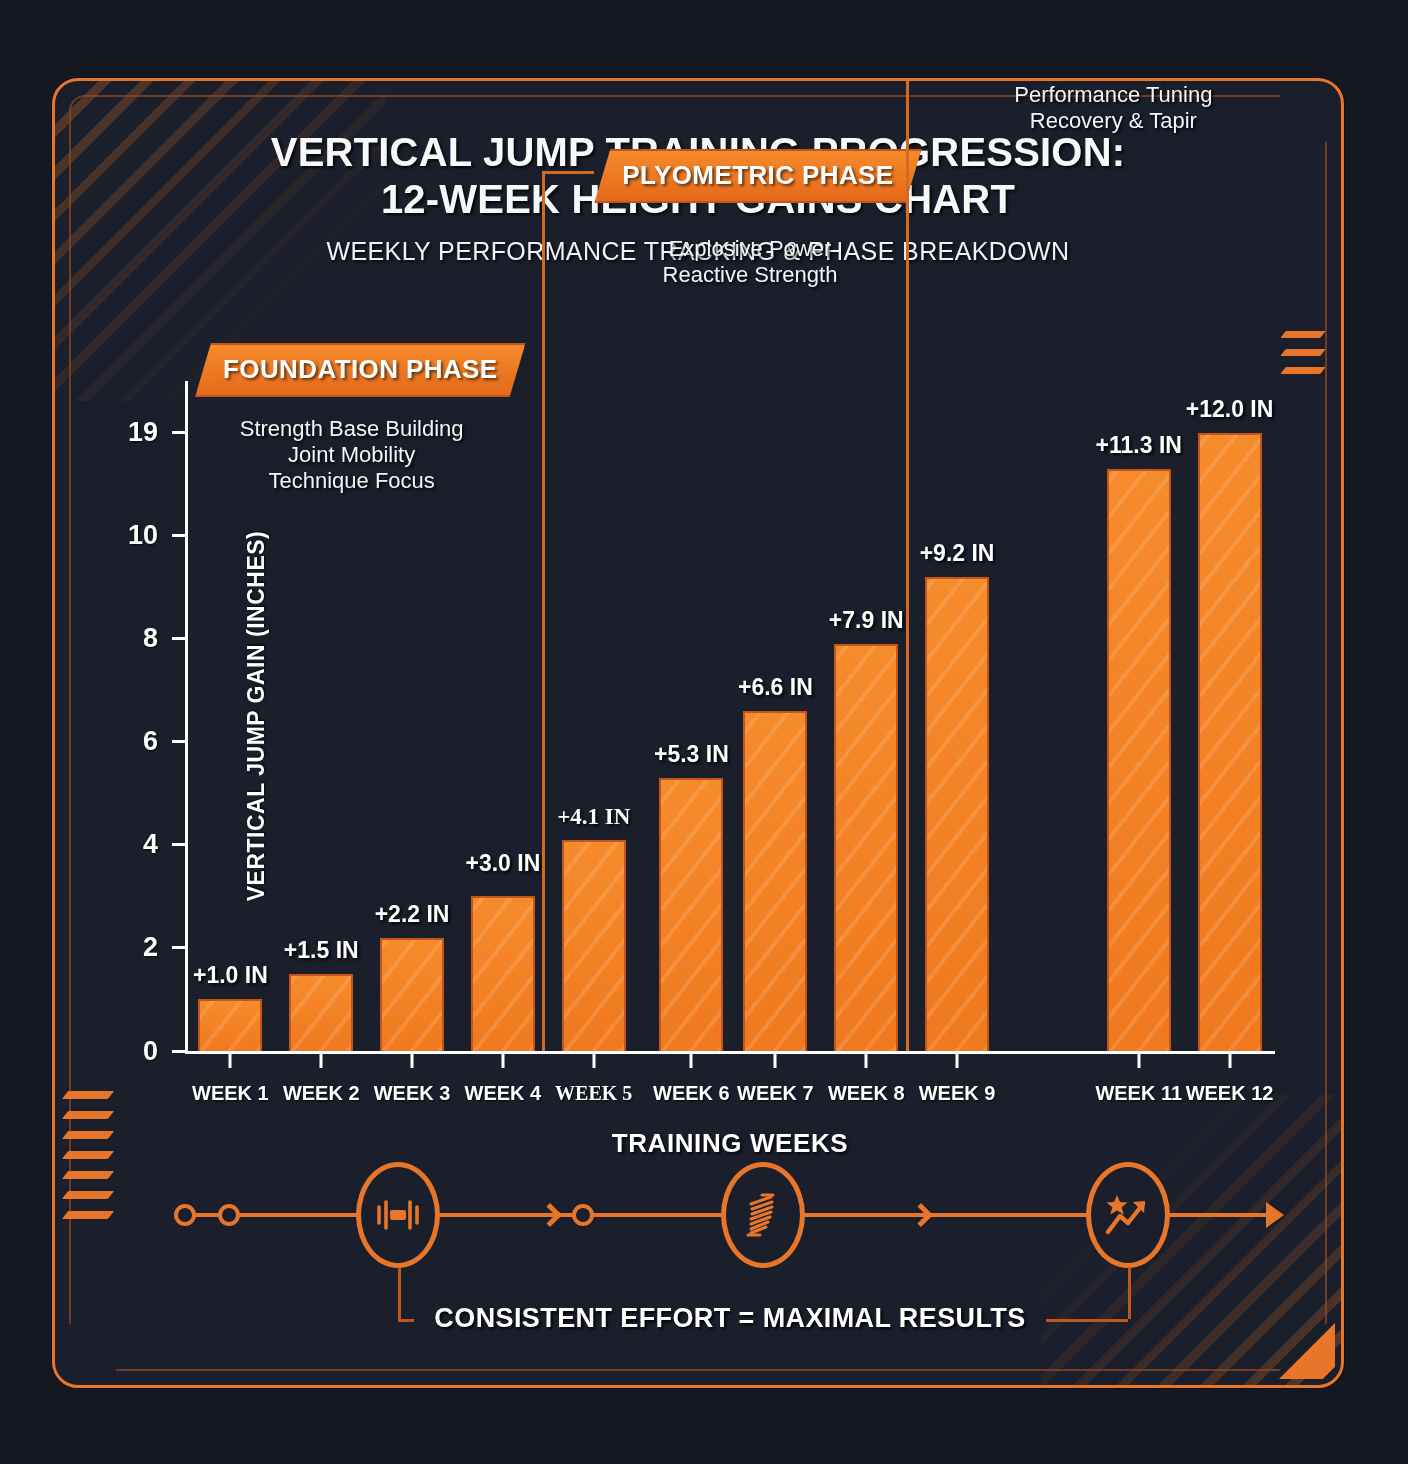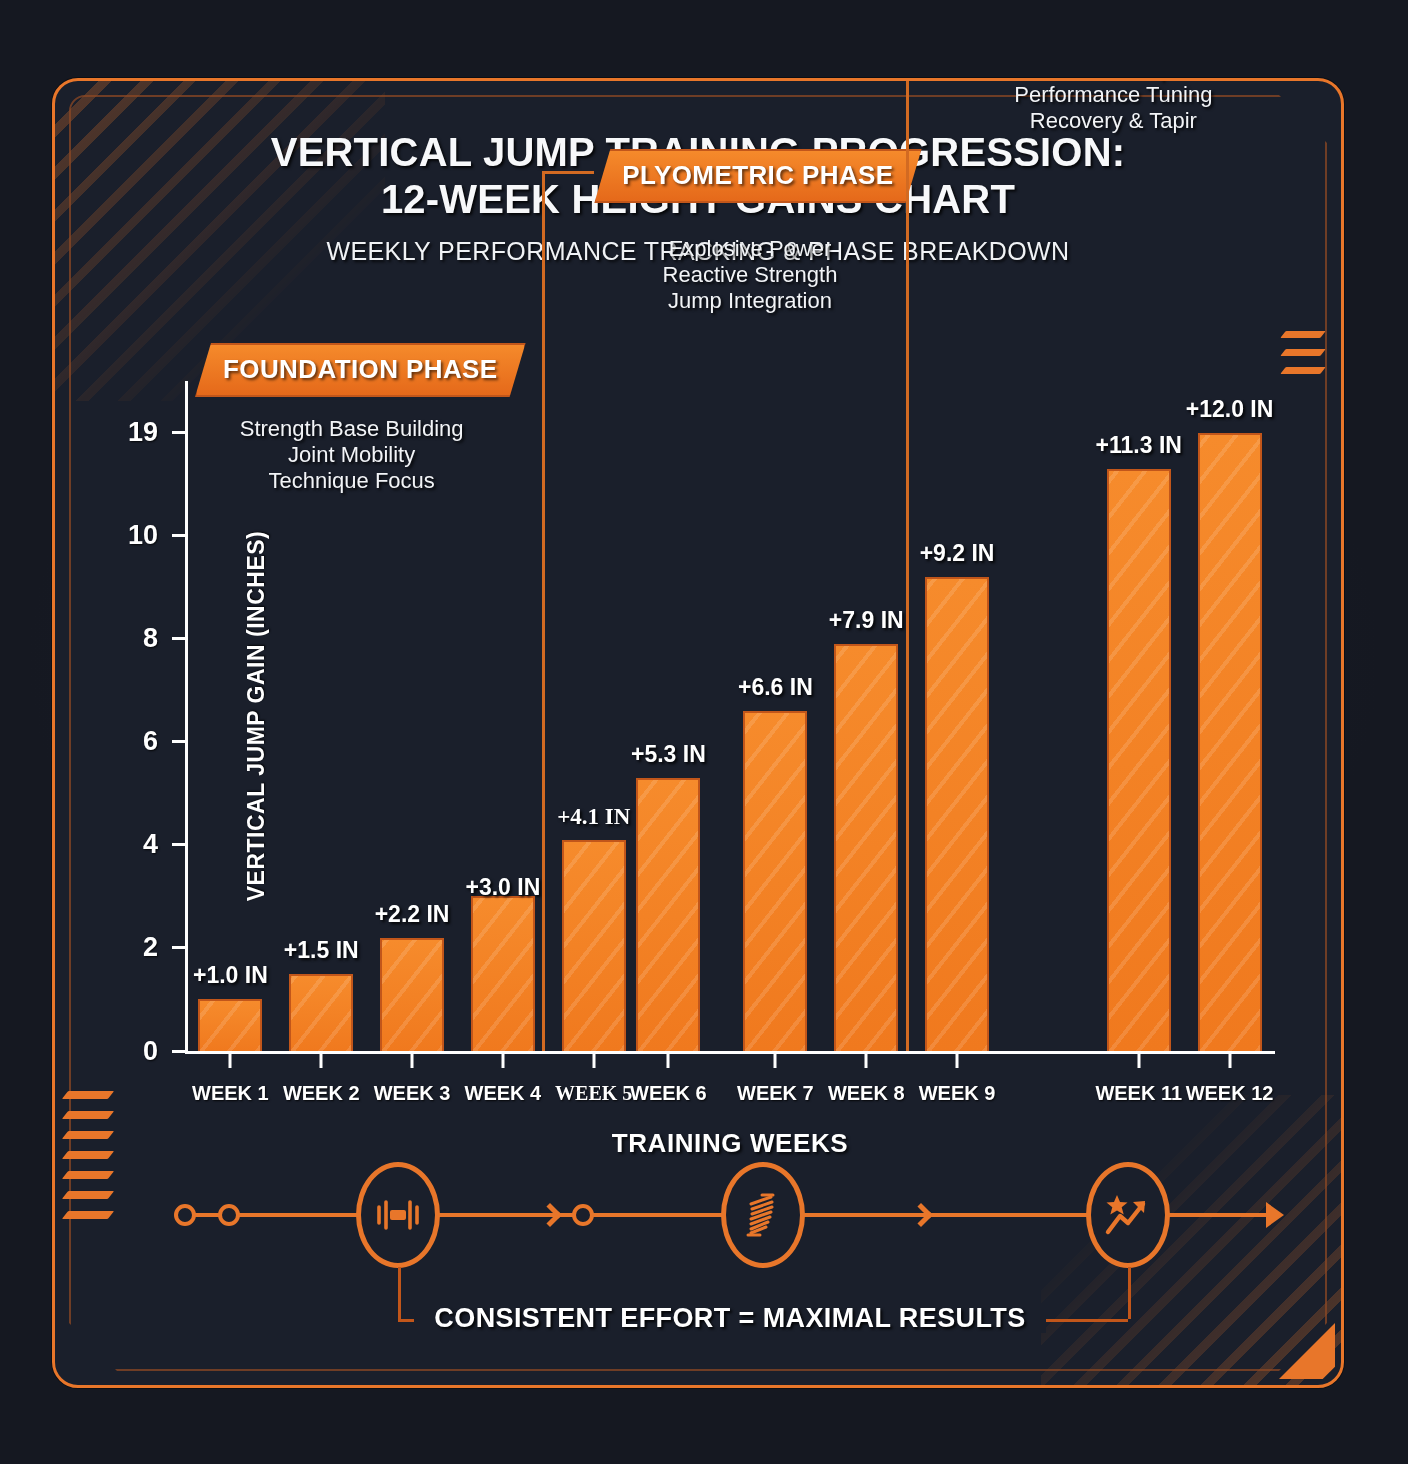--- a/index.html
+++ b/index.html
@@ -388,31 +388,31 @@
             <div class="xlbl">WEEK 2</div>
           </div>
           <div class="bar-slot" style="left: 181.667px; width: 90.8333px;">
             <div class="bar" style="height: 113.385px;"></div>
             <div class="bar-val" style="bottom: 123.385px;">+2.2 IN</div>
             <div class="xtick"></div>
             <div class="xlbl">WEEK 3</div>
           </div>
           <div class="bar-slot" style="left: 272.5px; width: 90.8333px;">
             <div class="bar" style="height: 154.615px;"></div>
-            <div class="bar-val" style="bottom: 150px;">+3.0 IN</div>
+            <div class="bar-val" style="bottom: 174px;">+3.0 IN</div>
             <div class="xtick"></div>
             <div class="xlbl">WEEK 4</div>
           </div>
           <div class="bar-slot" style="left: 363.333px; width: 90.8333px; font-family: Liberation Serif, serif;">
             <div class="bar" style="height: 211.308px;"></div>
             <div class="bar-val" style="bottom: 221.308px;">+4.1 IN</div>
             <div class="xtick"></div>
             <div class="xlbl">WEEK 5</div>
           </div>
-          <div class="bar-slot" style="left: 438px; width: 90.8333px;">
+          <div class="bar-slot" style="left: 461px; width: 90.8333px;">
             <div class="bar" style="height: 273.154px;"></div>
             <div class="bar-val" style="bottom: 283.154px;">+5.3 IN</div>
             <div class="xtick"></div>
             <div class="xlbl">WEEK 6</div>
           </div>
           <div class="bar-slot" style="left: 545px; width: 90.8333px;">
             <div class="bar" style="height: 340.154px;"></div>
             <div class="bar-val" style="bottom: 350.154px;">+6.6 IN</div>
             <div class="xtick"></div>
             <div class="xlbl">WEEK 7</div>
@@ -448,21 +448,20 @@
             <div>Strength Base Building</div>
             <div>Joint Mobility</div>
             <div>Technique Focus</div>
           </div>
           <div class="phase-div" style="left: 357.333px; top: -210px; height: 880px;"></div>
           <div class="phase-connector" style="left: 357.333px; top: -210px; width: 52px;"></div>
           <div class="phase-banner" style="top: -232px; left: 409.333px;">PLYOMETRIC PHASE</div>
           <div class="phase-desc" style="top: -145px; left: 403.333px; width: 323.333px;">
             <div>Explosive Power</div>
             <div>Reactive Strength</div>
-            <div>Jump Integration</div>
           </div>
           <div class="phase-div" style="left: 720.667px; top: -390px; height: 1060px;"></div>
           <div class="phase-desc" style="top: -325px; left: 766.667px; width: 323.333px;">
             <div>Maximal Output</div>
             <div>Performance Tuning</div>
             <div>Recovery &amp; Tapir</div>
           </div>
         </div>
       <div class="xaxis-title">TRAINING WEEKS</div>
     </div>

